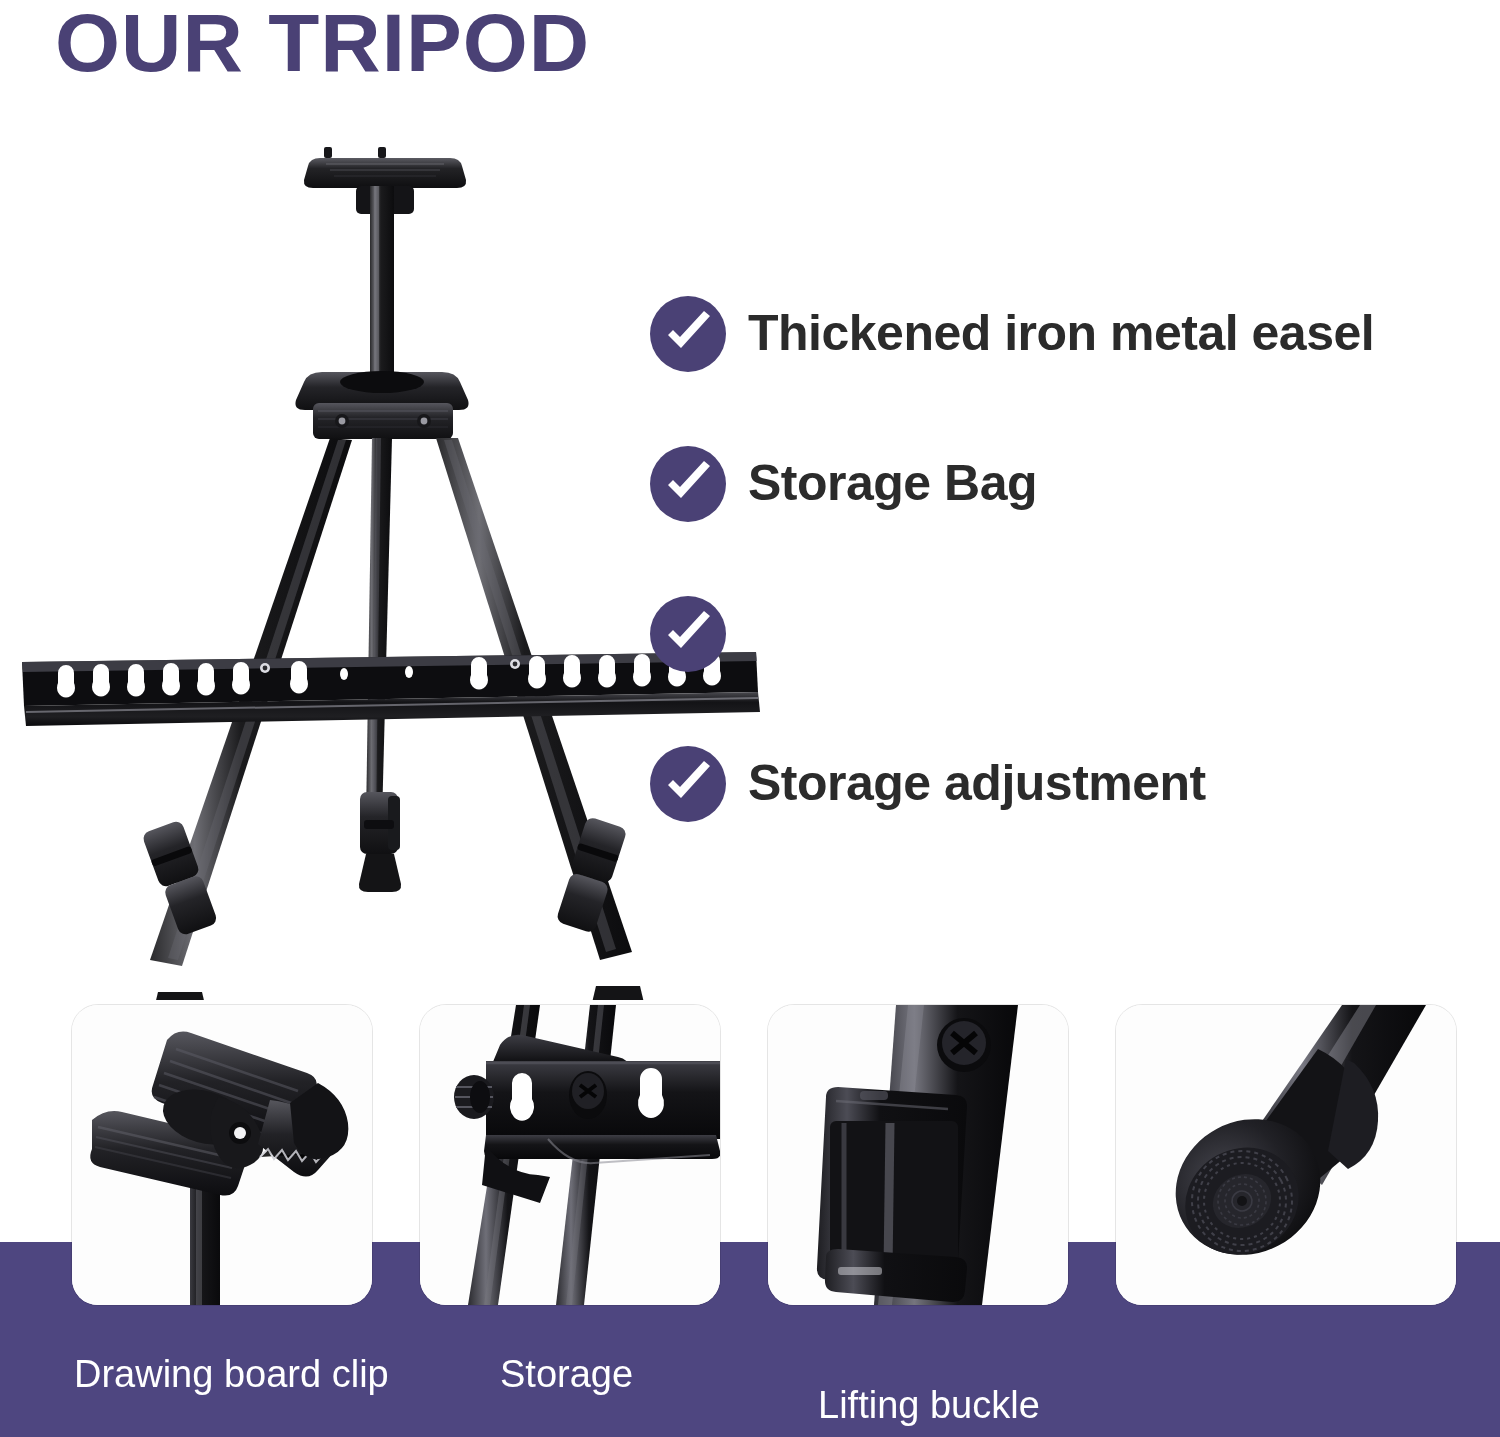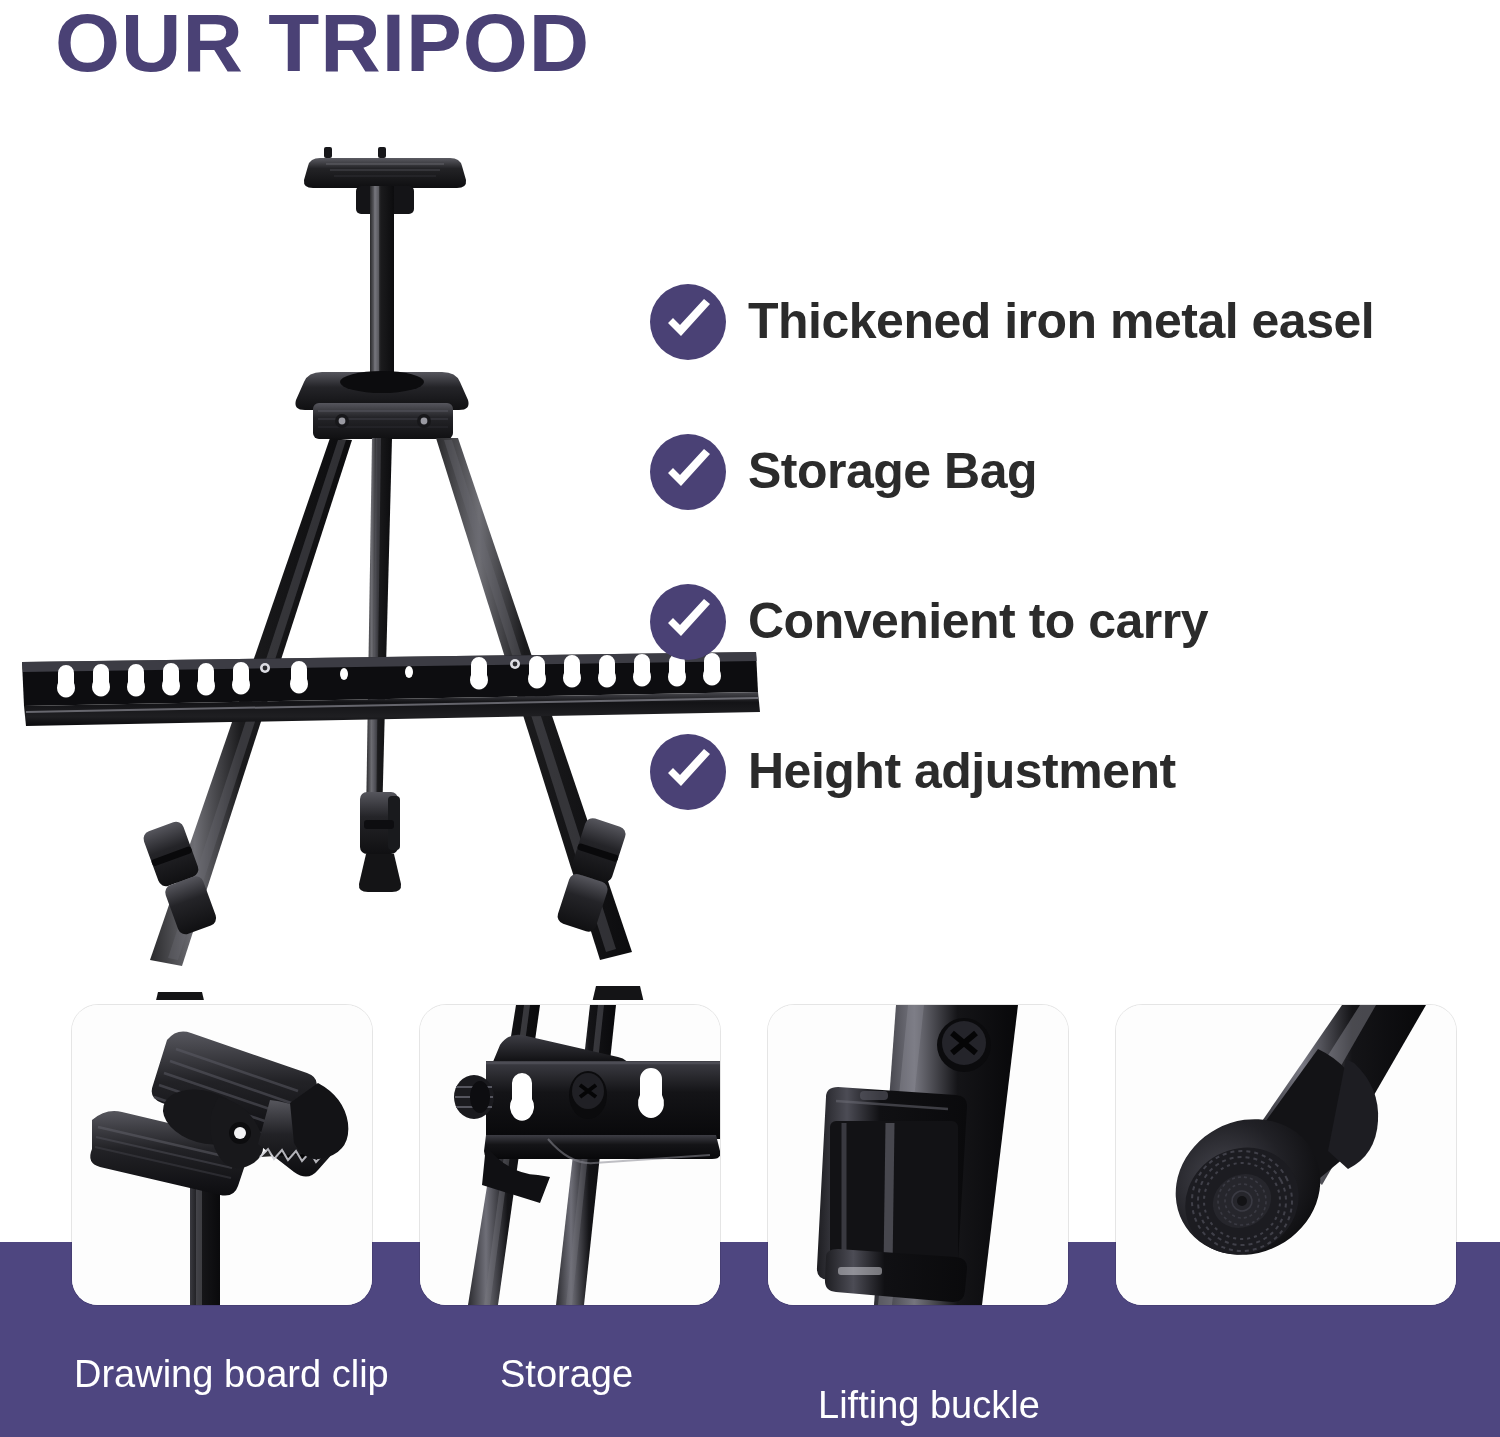--- a/index.html
+++ b/index.html
@@ -20,21 +20,21 @@
     transform: scaleX(1.02); transform-origin: left top;
     white-space: nowrap;
   }
 
   
   .hero { position: absolute; left: 0px; top: 120px; width: 780px; height: 880px; }
 
   .easel-svg { position:absolute; left:0; top:0; width:780px; height:880px; }
 
   
-  .features { position: absolute; left: 650px; top: 276px; width: 850px; }
+  .features { position: absolute; left: 650px; top: 288px; width: 850px; }
   .feature-row { position: relative; height: 150px; }
   .check-badge {
     position: absolute; left: 0; top: 8px;
     width: 76px; height: 76px; border-radius: 50%;
     background: #4A4175;
   }
   .check-badge svg { position:absolute; left:0; top:0; width:76px; height:76px; }
   .feature-label {
     position: absolute; left: 98px; top: 14px;
     font-size: 50px; font-weight: 700; color: #2B2B2B;
@@ -225,30 +225,29 @@
       </span>
       <span class="feature-label">Storage Bag</span>
     </div>
 
     <div class="feature-row">
       <span class="check-badge">
         <svg viewBox="0 0 76 76">
             <path d="M18 39 L31 52 L60 20 L54 15 L30 41 L23 34 Z" fill="#ffffff"></path>
           </svg>
       </span>
-      <span class="feature-label">Convenient to carry</span>
     </div>
 
     <div class="feature-row">
       <span class="check-badge">
         <svg viewBox="0 0 76 76">
             <path d="M18 39 L31 52 L60 20 L54 15 L30 41 L23 34 Z" fill="#ffffff"></path>
           </svg>
       </span>
-      <span class="feature-label">Height adjustment</span>
+      <span class="feature-label">Storage adjustment</span>
     </div>
 
   </div>
 
   <div class="band"></div>
 
   <div class="cards">
 
     <div class="card">
       <svg viewBox="0 0 300 300">

